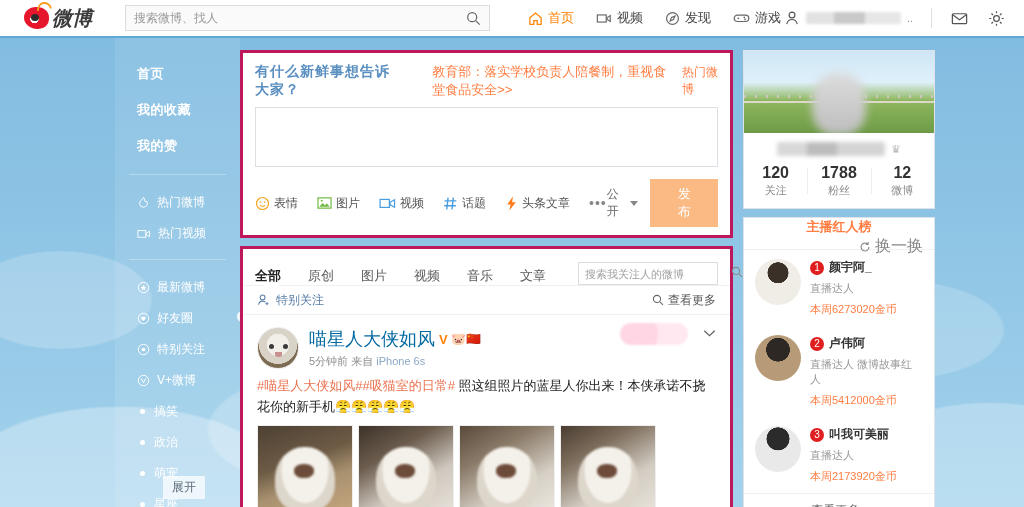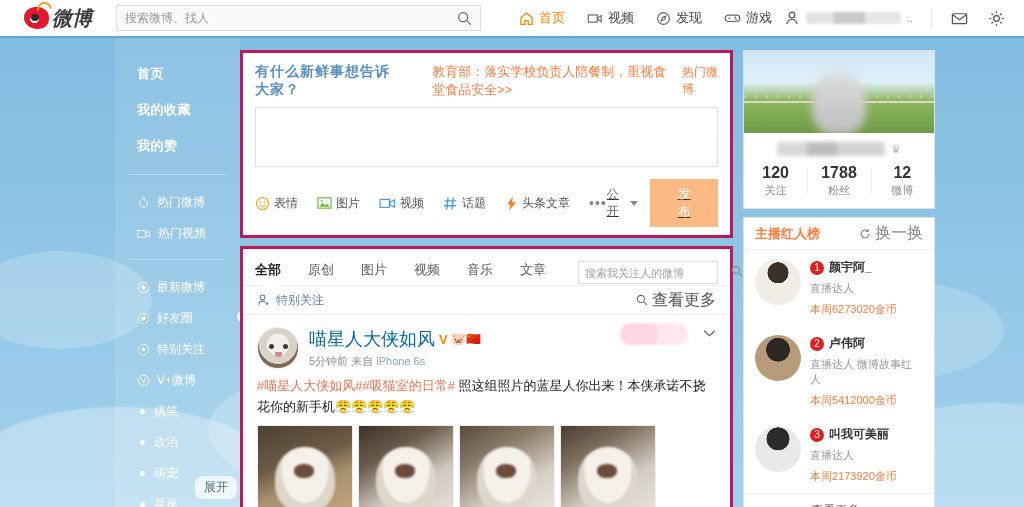--- a/index.html
+++ b/index.html
@@ -39,21 +39,21 @@
     width: 11px; height: 11px; border: 2.5px solid #f4a01e;
     border-color: #f4a01e transparent transparent #f4a01e;
     border-radius: 50%; transform: rotate(35deg);
   }
   .logo-text {
     font-family: "Liberation Serif", "DejaVu Serif", serif;
     font-style: italic; font-weight: bold; font-size: 20px;
     color: #3b3b3b; margin-left: 3px; letter-spacing: 0px;
   }
   .search-wrap {
-    margin-left: 24px; width: 365px; height: 26px;
+    margin-left: 33px; width: 365px; height: 26px;
     border: 1px solid #dcdcdc; background: #fafafa;
     display: flex; align-items: center; padding: 0 8px; gap: 29px;
   }
   .search-input {
     flex: 1; border: 0; outline: 0; background: transparent;
     font-family: "Liberation Sans", sans-serif; font-size: 12px; color: #777;
   }
   .search-input::placeholder { color: #9a9a9a; }
   .icon-svg { display: block; }
   .nav { display: flex; align-items: center; margin-left: 38px; gap: 22px; }
@@ -93,21 +93,21 @@
     margin-left: 3px; margin-right: 2px;
   }
   .sb-item.underline span[data-name="sidebar-item-label"] { text-decoration: underline; }
   .gear-float {
     position: absolute; right: -10px; top: 271px;
     width: 15px; height: 15px; opacity: .95;
   }
   .expand-btn {
     position: absolute; left: 48px; bottom: 8px;
     background: rgba(255,255,255,0.72); color: #5a6b78;
-    font-size: 12px; padding: 3px 9px; border-radius: 8px; cursor: pointer; margin-left: 32px;
+    font-size: 12px; padding: 3px 9px; border-radius: 0; cursor: pointer;
   }
 
   
   .center { position: absolute; left: 240px; top: 50px; width: 493px; }
   .card { background: #fff; border: 3px solid #be185d; }
 
   .compose { padding: 10px 12px 8px 12px; }
   .compose-head { display: flex; align-items: baseline; }
   .compose-title { font-size: 14px; color: #5a8fc0; font-weight: bold; letter-spacing: 1px; }
   .compose-news {
@@ -118,30 +118,30 @@
     margin-top: 8px; width: 100%; height: 60px; resize: none;
     border: 1px solid #dcdfe3; outline: none; padding: 6px 8px;
     font-family: "Liberation Sans", sans-serif; font-size: 12px; color: #333;
   }
   .compose-tools { display: flex; align-items: center; margin-top: 9px; }
   .tool {
     display: flex; align-items: center; gap: 4px; margin-right: 19px;
     font-size: 12px; color: #555; cursor: pointer; white-space: nowrap;
   }
   .tool-more { color: #888; letter-spacing: 1px; font-size: 14px; cursor: pointer; }
-  .compose-right { margin-left: auto; display: flex; align-items: center; gap: 12px; text-decoration: underline; }
+  .compose-right { margin-left: auto; display: flex; align-items: center; gap: 12px; }
   .privacy { font-size: 12px; color: #666; cursor: pointer; display: flex; align-items: center; gap: 3px; }
   .publish-btn {
     background: #fbb983; color: #fff; border: 0; font-size: 13px;
     padding: 6px 22px; cursor: pointer;
     font-family: "Liberation Sans", sans-serif;
   }
 
   .feedcard { margin-top: 8px; }
-  .tabs { display: flex; align-items: flex-start; height: 36px; padding: 12px 12px; position: relative; }
+  .tabs { display: flex; align-items: flex-end; height: 36px; padding: 0 12px; position: relative; }
   .tab { font-size: 13px; color: #5a5a5a; margin-right: 27px; cursor: pointer; }
   .tab.active { color: #222; font-weight: bold; }
   .tab-arrow {
     position: absolute; left: 20px; bottom: -8px;
     width: 0; height: 0; border-left: 8px solid transparent;
     border-right: 8px solid transparent; border-top: 8px solid #fff;
   }
   .feed-search {
     margin-left: auto; width: 140px; height: 23px; border: 1px solid #dcdcdc;
     display: flex; align-items: center; padding: 0 6px; gap: 4px;
@@ -154,21 +154,21 @@
   .caret-dn {
     width: 0; height: 0; border-left: 4px solid transparent;
     border-right: 4px solid transparent; border-top: 5px solid #888;
   }
 
   .special-row {
     display: flex; align-items: center; height: 30px; padding: 0 14px;
     border-top: 1px solid #f0f0f0; border-bottom: 1px solid #f0f0f0; background: #fff;
   }
   .special-label { display: flex; align-items: center; gap: 5px; font-size: 12px; color: #5a7fa8; }
-  .see-more { margin-left: auto; display: flex; align-items: center; gap: 4px; font-size: 16px; color: #555; cursor: pointer; }
+  .see-more { margin-left: auto; display: flex; align-items: center; gap: 4px; font-size: 12px; color: #555; cursor: pointer; }
 
   .post { padding: 12px 14px 0 14px; position: relative; }
   .post-head { display: flex; }
   .avatar {
     width: 42px; height: 42px; border-radius: 50%; flex: none; overflow: hidden;
     background: radial-gradient(circle at 50% 42%, #f2efe9 0 36%, #d9d2c6 37% 62%, #7d6a52 63% 100%);
     position: relative; border: 1px solid #eee;
   }
   .avatar::before {
     content: ""; position: absolute; left: 11px; top: 16px;
@@ -245,20 +245,21 @@
   .stat + .stat::before {
     content: ""; position: absolute; left: 0; top: 4px; width: 1px; height: 26px; background: #eee;
   }
   .stat-num { font-size: 16px; font-weight: bold; color: #333; }
   .stat-lbl { font-size: 11px; color: #888; margin-top: 1px; }
 
   .rank-card { margin-top: 8px; background: #fff; border: 1px solid #dfe2e6; }
   .card-head {
     display: flex; align-items: center; height: 32px; padding: 0 11px;
     border-bottom: 1px solid #f0f0f0;
+    flex-direction: column;
   }
   .card-title { font-size: 13px; color: #ff7d41; font-weight: bold; }
   .refresh { margin-left: auto; display: flex; align-items: center; gap: 4px; font-size: 16px; color: #888; cursor: pointer; }
   .rank-row { display: flex; padding: 9px 11px; align-items: flex-start; }
   .rank-avatar {
     width: 46px; height: 46px; border-radius: 50%; flex: none; overflow: hidden; position: relative;
   }
   .ra1 { background: radial-gradient(circle at 50% 30%, #3a3028 0 26%, #f0ece6 27% 100%); }
   .ra2 { background: radial-gradient(circle at 50% 32%, #2e2824 0 30%, #b79a78 31% 100%); }
   .ra3 { background: radial-gradient(circle at 50% 28%, #2b2b2b 0 28%, #e9e9e9 29% 100%); }

